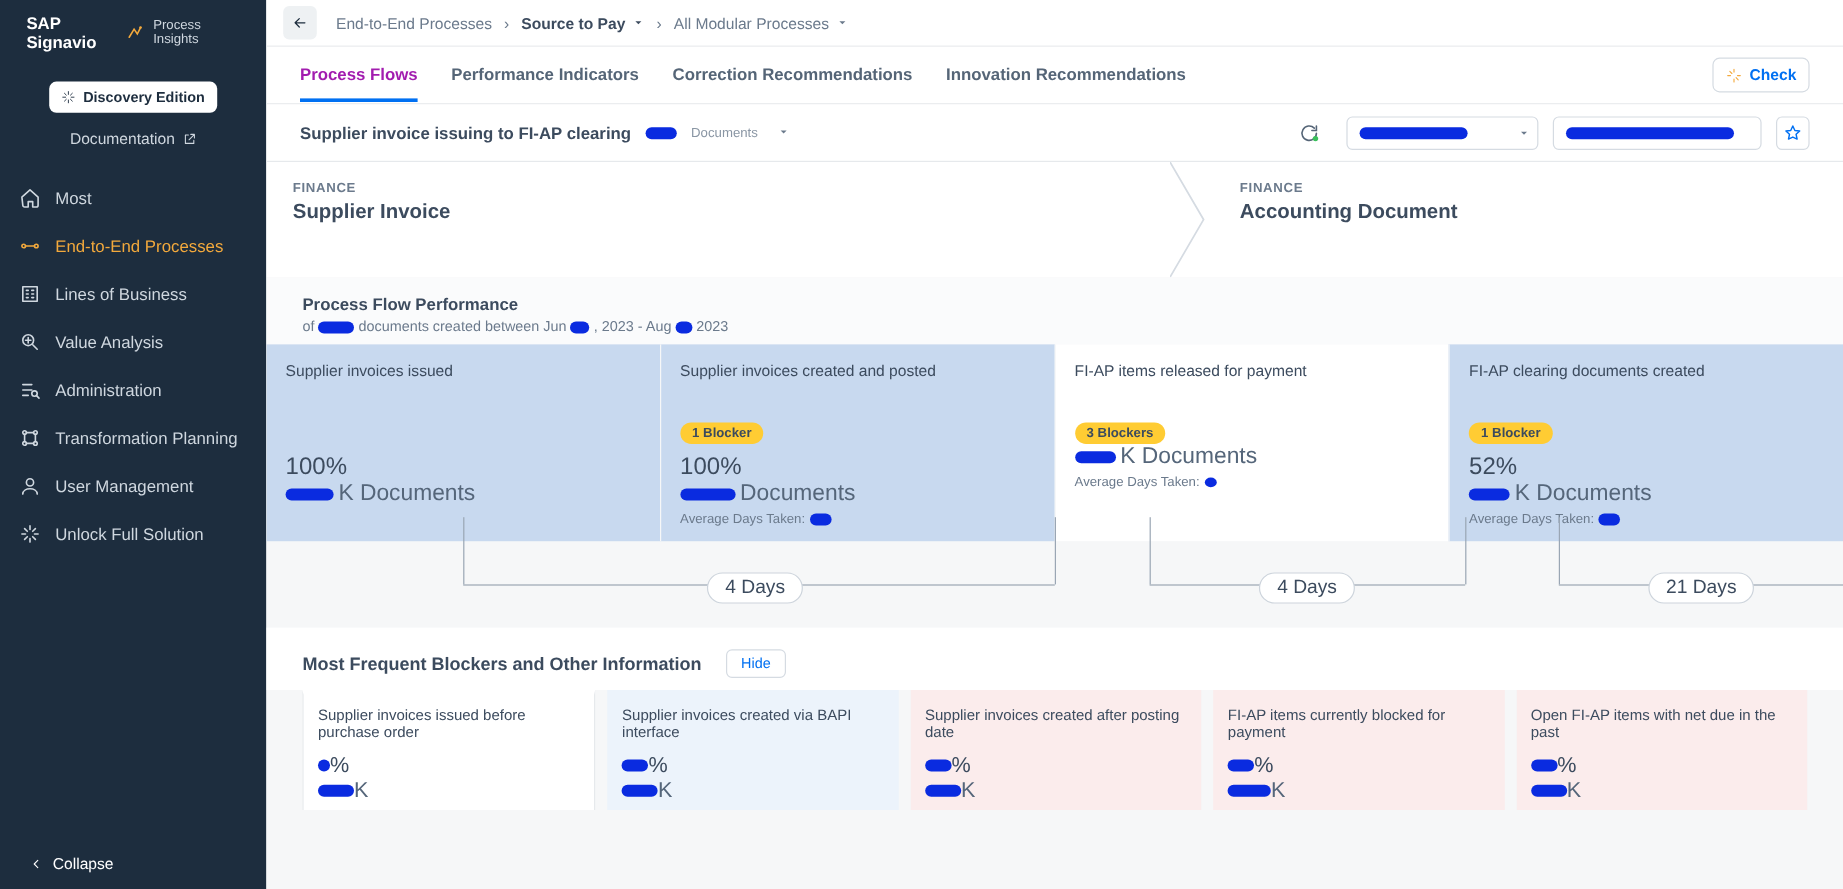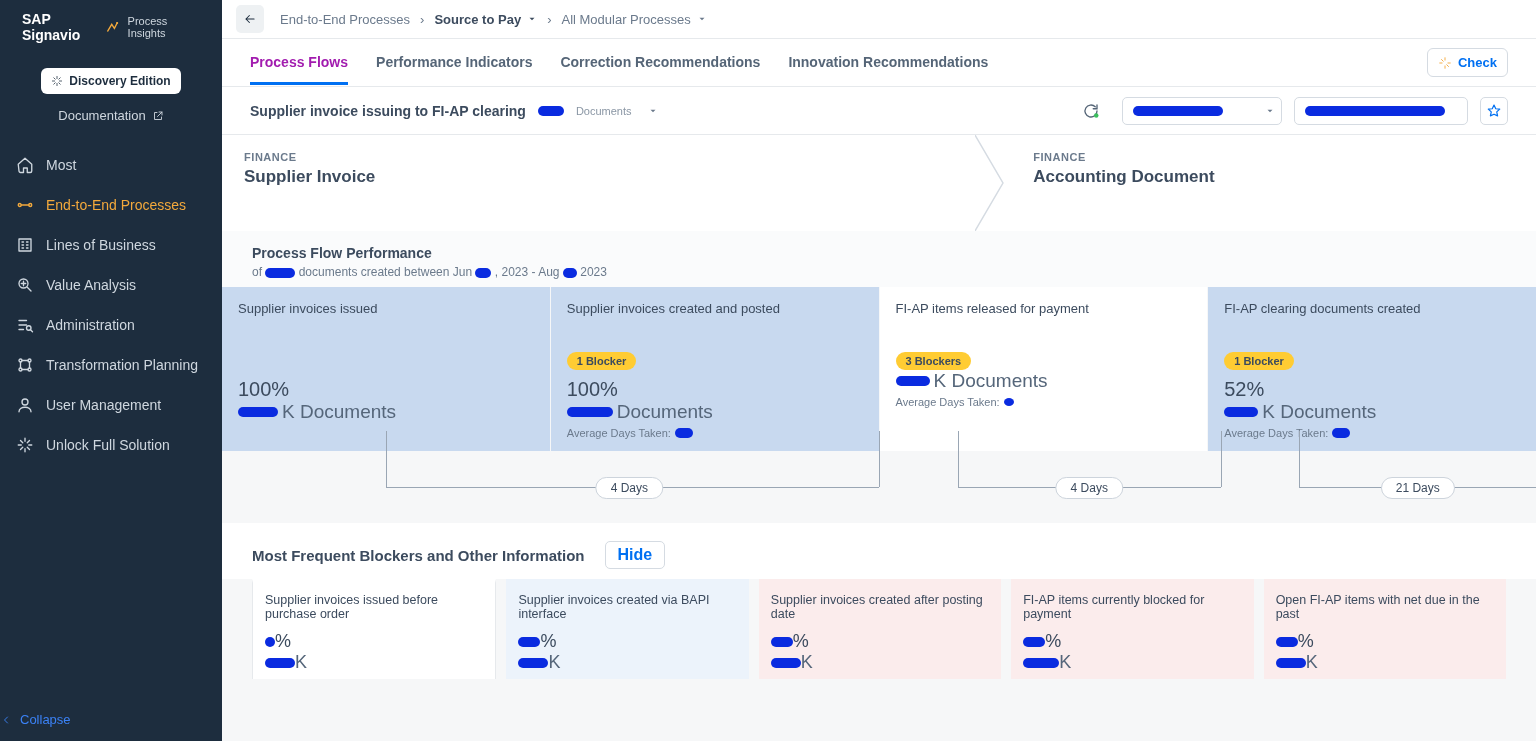--- a/index.html
+++ b/index.html
@@ -12,21 +12,21 @@
   .brand-name { color: #fff; font-weight: 700; font-size: 14px; margin-right: 2px; }
   .brand-deer { width: 18px; height: 18px; }
   .brand-sub { color: #cfd7df; font-size: 11px; margin-left: 6px; }
   .discovery-btn { margin: 14px auto 6px; background: #fff; color: #1d2d3e; font-weight: 600; font-size: 12px;
     padding: 6px 10px; border-radius: 6px; border: none; display: flex; align-items: center; gap: 6px; }
   .doc-link { text-align: center; font-size: 13px; color: #cfd7df; padding: 8px 0 14px; display: flex; justify-content: center; align-items: center; gap: 6px; }
   .nav { display: flex; flex-direction: column; padding-top: 8px; }
   .nav-item { display: flex; align-items: center; gap: 12px; padding: 11px 16px; font-size: 14px; color: #cfd7df; cursor: pointer; }
   .nav-item.active { color: #f3a93c; }
   .nav-icon { width: 18px; height: 18px; flex-shrink: 0; }
-  .collapse { margin-top: auto; padding: 14px 0; font-size: 13px; color: #3b82f6; display: flex; align-items: center; gap: 8px; }
+  .collapse { margin-top: auto; padding: 14px 24px; font-size: 13px; color: #ffffff; display: flex; align-items: center; gap: 8px; }
 
   
   .main { flex: 1; display: flex; flex-direction: column; background: #f6f7f8; overflow: hidden; }
   .topbar { display: flex; align-items: center; height: 39px; padding: 0 14px; gap: 16px; background: #fff; border-bottom: 1px solid #e6e9ec; }
   .back-btn { width: 28px; height: 28px; border-radius: 5px; background: #eef1f3; display: flex; align-items: center; justify-content: center; }
   .crumbs { display: flex; align-items: center; gap: 10px; font-size: 13px; color: #6b7a8c; }
   .crumb-strong { font-weight: 700; color: #3c4b5e; display: inline-flex; align-items: center; gap: 6px; }
   .crumb-item { display: inline-flex; align-items: center; gap: 6px; }
 
   
@@ -71,27 +71,27 @@
   .badge { display: inline-block; background: #ffcc33; color: #3c4b5e; font-size: 11px; font-weight: 600;
     padding: 3px 10px; border-radius: 999px; margin-top: 36px; }
   .badge.transparent { visibility: hidden; }
   .step-pct { font-size: 20px; color: #3c4b5e; margin-top: 8px; }
   .step-docs { font-size: 19px; color: #55667a; display:flex; align-items:center; gap:4px; }
   .step-avg { font-size: 11px; color: #6b7a8c; margin-top: 4px; display:flex; align-items:center; gap:4px; }
 
   .connectors { position: relative; height: 72px; }
   .conn-line { position: absolute; top: 36px; height: 1px; background: #9aa6b4; }
   .node-pill { position: absolute; top: 26px; transform: translateX(-50%); background: #fff; border: 1px solid #cdd4dc;
-    border-radius: 999px; padding: 3px 14px; font-size: 12px; color: #3c4b5e; white-space: nowrap; }
+    border-radius: 999px; padding: 3px 14px; font-size: 16px; color: #3c4b5e; white-space: nowrap; }
   .drop { position:absolute; width:1px; background:#9aa6b4; }
 
   
   .blk-head { padding: 18px 30px 10px; display: flex; align-items: center; gap: 20px; background:#fff; }
   .blk-head .t { font-size: 15px; font-weight: 700; color: #3c4b5e; }
-  .hide-btn { border: 1px solid #d5dbe2; background: #fff; color: #0070f2; font-size: 16px; font-weight: 700;
+  .hide-btn { border: 1px solid #d5dbe2; background: #fff; color: #0070f2; font-size: 12px; font-weight: 400;
     padding: 4px 12px; border-radius: 5px; }
 
   .blk-cards { display: flex; padding: 0 30px 12px; gap: 10px; }
   .blk { flex: 1; min-width: 0; border-top: 4px solid transparent; padding: 10px 12px 6px; }
   .blk.neutral { background: #fff; border-left:1px solid #e6e9ec; border-right:1px solid #e6e9ec; }
   .blk.blueish { background: #ecf3fb; }
   .blk.redish  { background: #fbecec; }
   .blk-title { font-size: 12.5px; color: #3c4b5e; min-height: 34px; }
   .blk-pct { font-size: 18px; color: #3c4b5e; margin-top: 4px; display:flex; align-items:center; }
   .blk-k   { font-size: 18px; color: #55667a; display:flex; align-items:center; }

